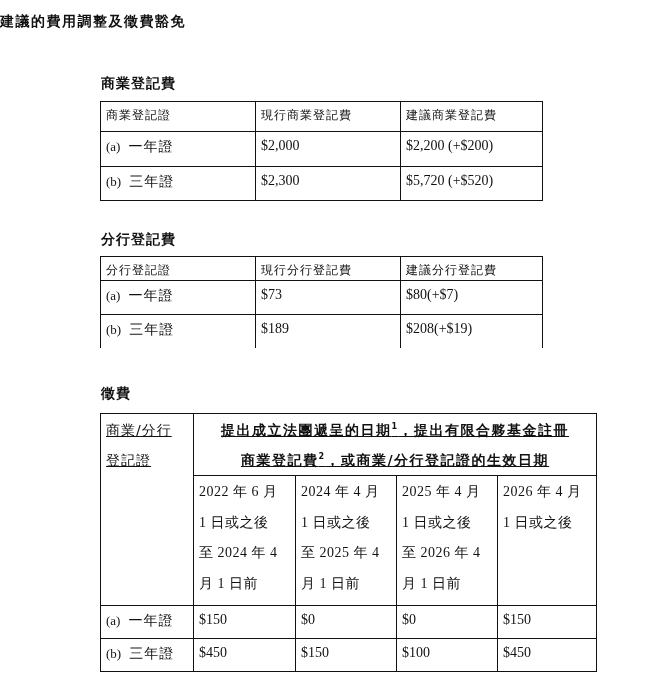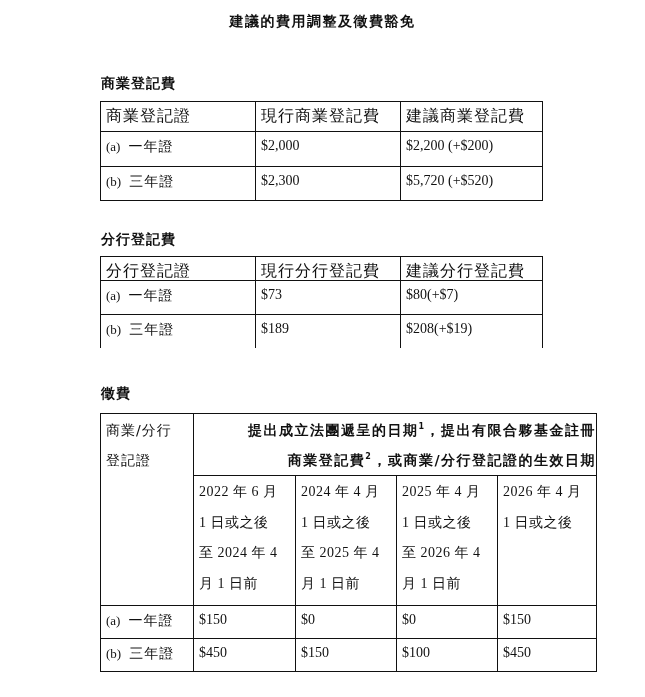--- a/index.html
+++ b/index.html
@@ -3,43 +3,43 @@
   <meta charset="utf-8">
   <style>
     html, body { margin: 0; padding: 0; background: #ffffff; }
     body {
       width: 645px; height: 697px; position: relative; overflow: hidden;
       font-family: "DejaVu Serif", "Liberation Serif", serif;
       color: #111111;
     }
     .doc-title {
       position: absolute; left: 0; width: 645px; top: 13px;
-      text-align: center; font-family: "DejaVu Sans", sans-serif;
+      text-align: left; font-family: "DejaVu Sans", sans-serif;
       font-size: 14px; font-weight: bold; letter-spacing: 1.5px;
     }
     .section-title {
       position: absolute; left: 101px;
       font-family: "DejaVu Sans", sans-serif;
       font-size: 14px; font-weight: bold; letter-spacing: 1px;
     }
     table {
       position: absolute; border-collapse: collapse; table-layout: fixed;
     }
     td {
       border: 1.3px solid #111111; vertical-align: top; padding: 0 0 0 5px;
       font-family: "Liberation Serif", "DejaVu Serif", serif; font-size: 14px;
       line-height: 18px;
     }
-    .hdr td { font-family: Liberation Sans, sans-serif; font-size: 16px; letter-spacing: 1px; padding-top: 5px; }
+    .hdr td { font-family: Liberation Mono, monospace; font-size: 12px; letter-spacing: 1px; padding-top: 5px; }
     .row td { padding-top: 5px; margin-left: 40px; }
     .lbl { font-family: "Liberation Serif", serif; font-size: 13px; margin-right: 8px; }
     .cjk { font-family: "DejaVu Sans", sans-serif; font-size: 14px; letter-spacing: 1px; }
     .t2 tr:last-child td { border-bottom: none; }
     .span-hdr {
-      text-align: right; font-family: "DejaVu Sans", sans-serif; font-weight: bold;
+      text-align: center; font-family: "DejaVu Sans", sans-serif; font-weight: bold;
       font-size: 14px; letter-spacing: 1.5px; line-height: 30px; padding: 1px 0 0 0;
     }
     .span-hdr sup { font-size: 8px; line-height: 0; }
     .fee-rowhdr { font-family: "DejaVu Sans", sans-serif; font-size: 14px; letter-spacing: 1px; line-height: 30px; padding-top: 1px; }
     .date-cell { font-size: 14px; line-height: 30.5px; padding-top: 1px; letter-spacing: 0.5px; }
   </style>
 </head>
 <body>
 
 <div class="doc-title">建議的費用調整及徵費豁免</div>
@@ -99,21 +99,21 @@
 <div class="section-title" style="top:385px;">徵費</div>
 <table style="left:100px; top:413px; width:496px;">
   <colgroup>
       <col style="width:93px">
       <col style="width:102px">
       <col style="width:101px">
       <col style="width:101px">
       <col style="width:99px">
     </colgroup>
   <tbody>
-      <tr style="height:61px;">
+      <tr style="height:61px;text-decoration:underline;">
     <td rowspan="2" class="fee-rowhdr">
       <div>商業/分行</div>
       <div>登記證</div>
     </td>
     <td colspan="4" class="span-hdr">
       <div><span>提出成立法團遞呈的日期</span><sup>1</sup><span>，提出有限合夥基金註冊</span></div>
       <div><span>商業登記費</span><sup>2</sup><span>，或商業/分行登記證的生效日期</span></div>
     </td>
   </tr>
   <tr style="height:130px;">

